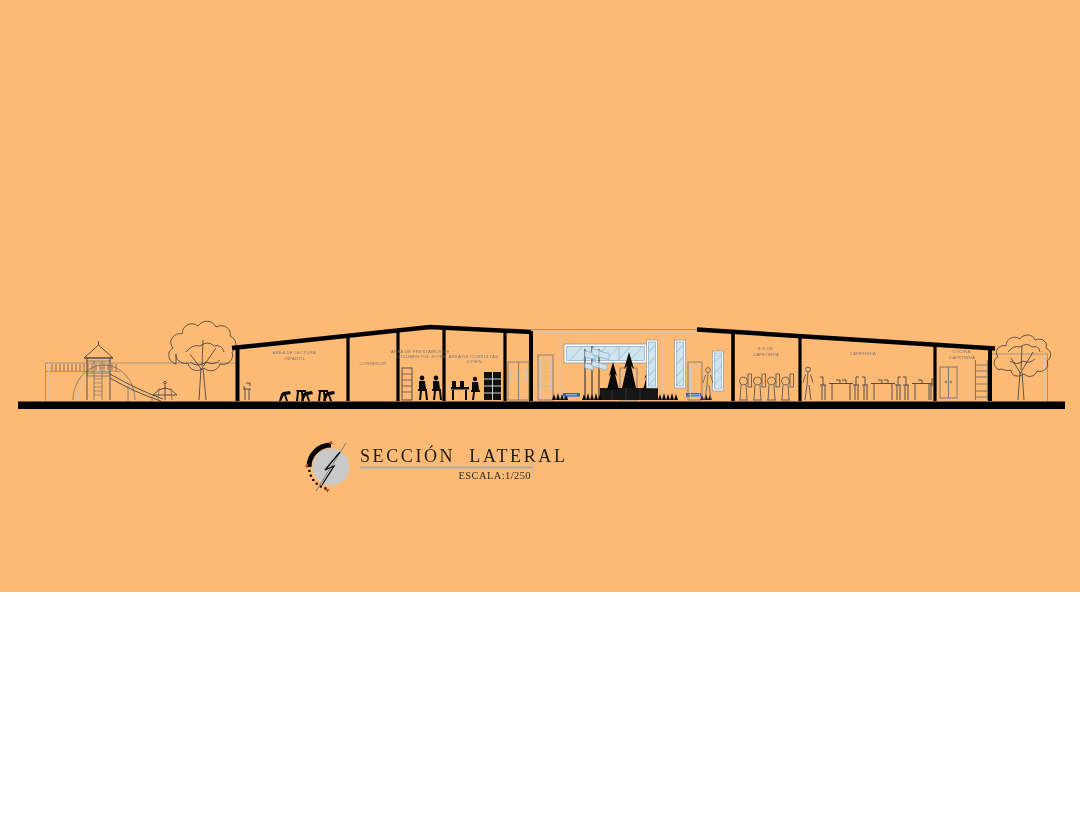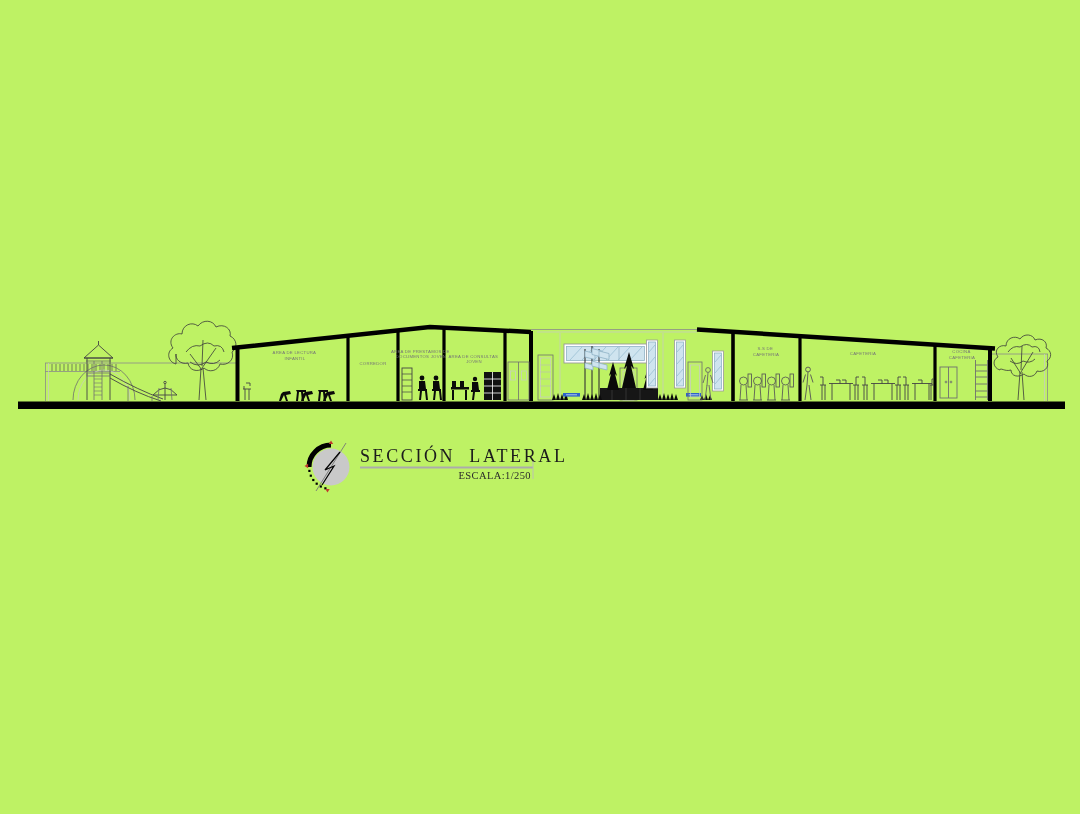--- a/index.html
+++ b/index.html
@@ -1,16 +1,16 @@
 <!DOCTYPE html>
 <html><head>
 <meta charset="utf-8">
 <style>
   html,body{margin:0;padding:0;background:#ffffff;}
-  .sheet{position:relative;width:1080px;height:814px;background:#bef264;overflow:hidden;
+  .sheet{position:relative;width:1080px;height:592px;background:#fdba74;overflow:hidden;
          font-family:"Liberation Sans",sans-serif;}
   svg{position:absolute;left:0;top:0;}
   .thin{stroke:#8a8a8a;stroke-width:0.8;fill:none;}
   .faint{stroke:#c9c9c9;stroke-width:0.7;fill:none;}
   .furn{stroke:#444444;stroke-width:0.9;fill:none;}
   .furnlt{stroke:#6f6f6f;stroke-width:0.8;fill:none;}
   .silh{fill:#0a0a0a;stroke:none;}
   .glass{fill:#cfe4ef;stroke:#8fb2c6;stroke-width:0.8;}
   .glassline{stroke:#9fc3d6;stroke-width:0.9;fill:none;}
   .treeln{stroke:#3a3a3a;stroke-width:0.8;fill:none;}

